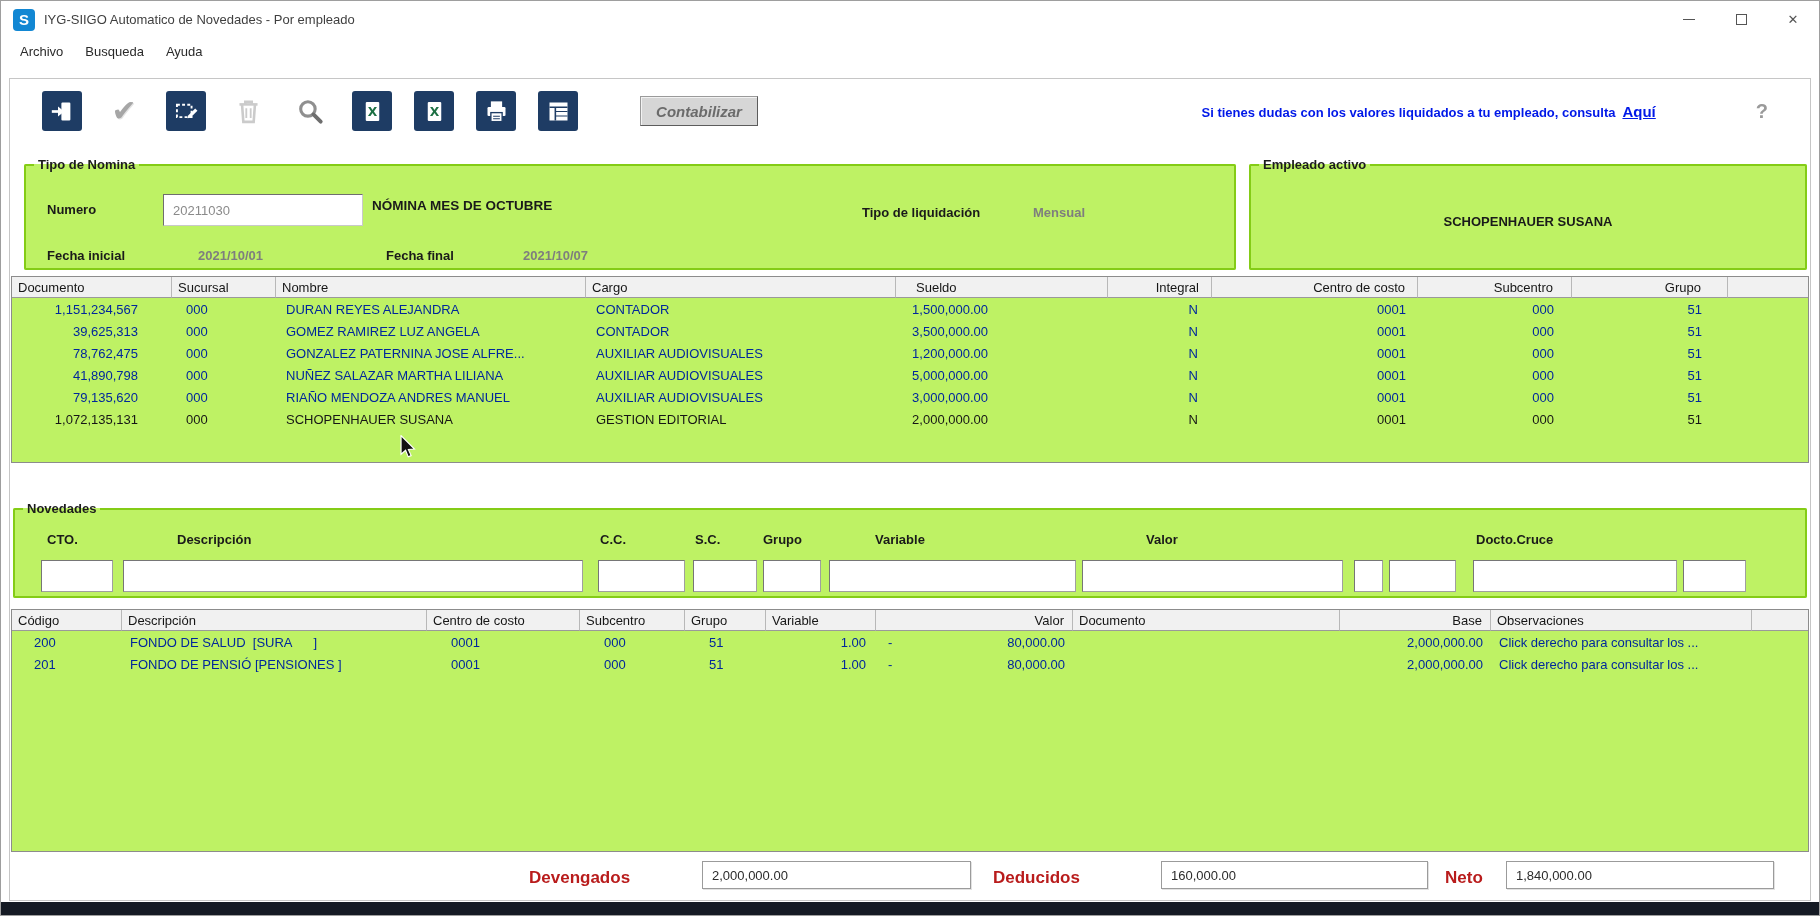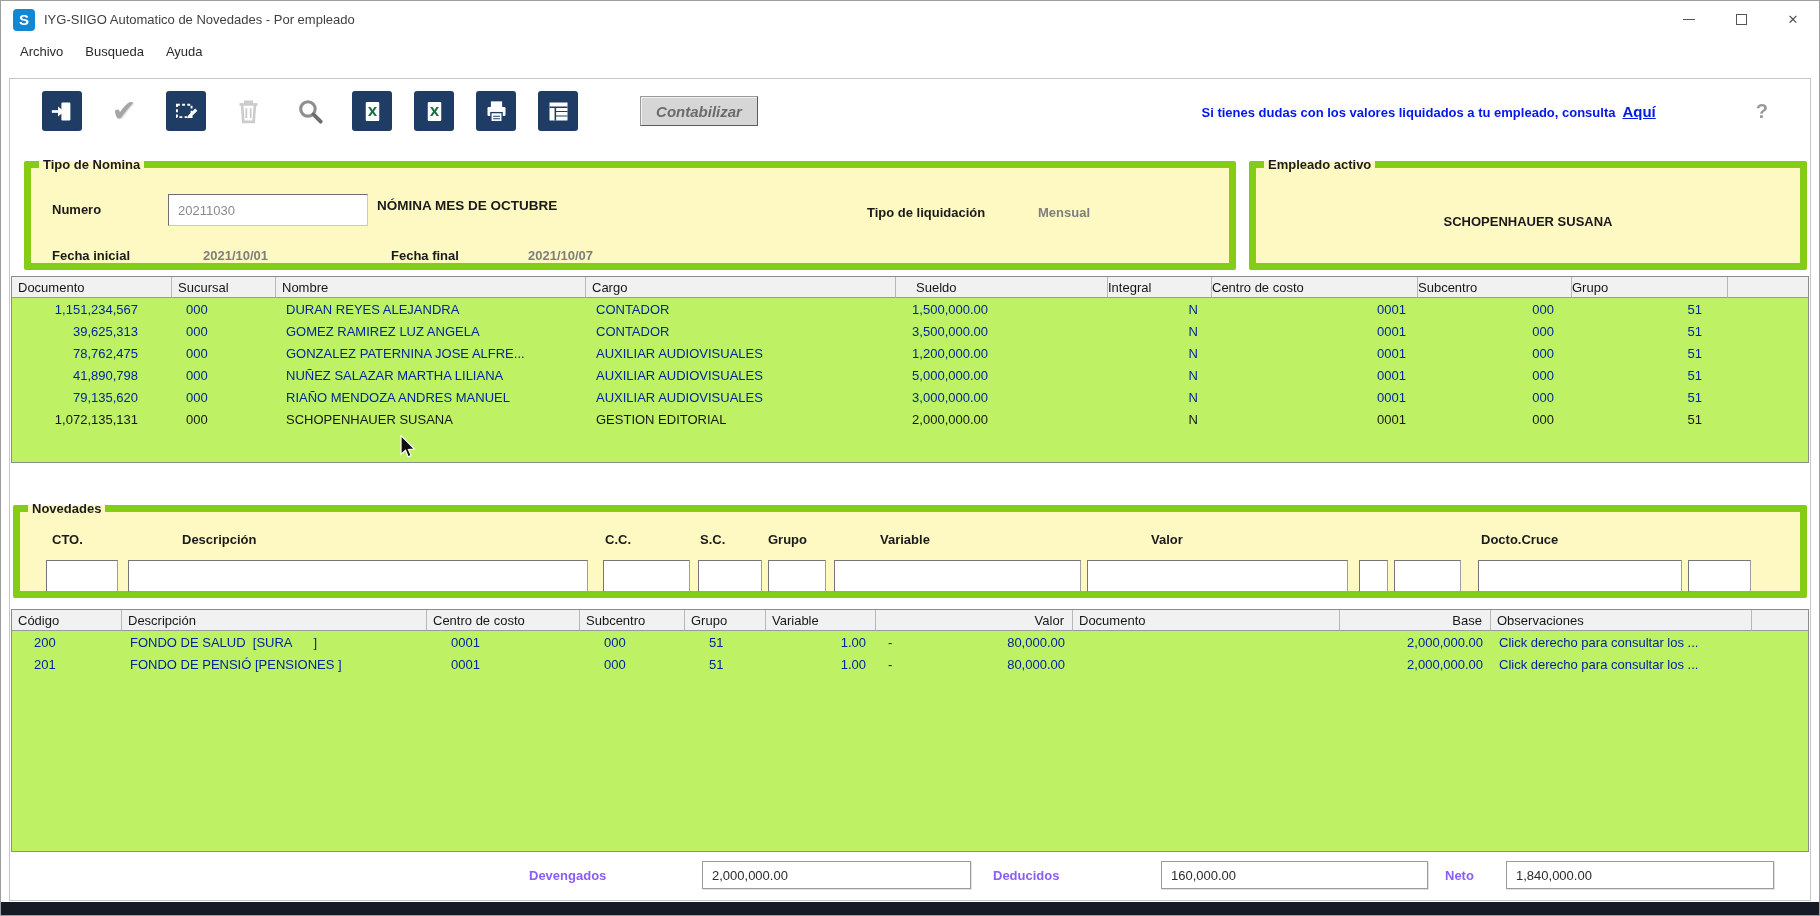--- a/index.html
+++ b/index.html
@@ -73,21 +73,21 @@
     font-family: "Liberation Sans", sans-serif; cursor: pointer;
   }
   .help-msg {
     margin-left: auto; display: flex; align-items: baseline; gap: 7px;
     font-size: 13px; font-weight: bold; color: var(--help-text, #0018e8); white-space: nowrap;
   }
   .help-link { font-size: 15px; text-decoration: underline; color: var(--help-text, #0018e8); cursor: pointer; }
   .help-q { margin: 0 42px 0 78px; font-size: 20px; font-weight: bold; color: #9a9a9a; }
 
   
-  fieldset.gb { position: absolute; border: 7px solid #84cc16; border-radius: 2px; background: #fef9c3; }
+  fieldset.gb { position: absolute; border: 2px solid #84cc16; border-radius: 2px; background: #bef264; }
   fieldset.gb legend { font-weight: bold; font-size: 13px; color: #1c1c1c; margin-left: 8px; padding: 0 4px; }
   .gb-tipo { left: 14px; top: 78px; width: 1212px; height: 113px; }
   .gb-empleado { left: 1239px; top: 78px; width: 558px; height: 113px; display: block; }
   .gb-novedades { left: 3px; top: 422px; right: 3px; height: 97px; }
 
   .lbl { position: absolute; font-size: 13px; font-weight: bold; color: #1a1a1a; white-space: nowrap; }
   .grayval { position: absolute; font-size: 13px; font-weight: bold; color: #7e7e7e; white-space: nowrap; }
   .numero-field {
     position: absolute; left: 137px; top: 22px; width: 200px; height: 32px;
     background: #fff; border: 1px solid #c9c9c9; border-top-color: #6e6e6e; border-left-color: #6e6e6e;
@@ -118,21 +118,21 @@
     height: 22px; color: var(--grid-text, #00279b);
     white-space: nowrap; overflow: hidden; padding: 0;
   }
   .grid tr.active td { color: #161616; }
 
   
   .t-emp .c0{width:160px} .t-emp .c1{width:104px} .t-emp .c2{width:310px} .t-emp .c3{width:310px}
   .t-emp .c4{width:212px} .t-emp .c5{width:104px} .t-emp .c6{width:206px} .t-emp .c7{width:154px}
   .t-emp .c8{width:156px} .t-emp .c9{width:84px}
   .t-emp th.c4{padding-left:20px}
-  .t-emp th.c5,.t-emp th.c6,.t-emp th.c7,.t-emp th.c8{padding-left:0;padding-right:12px}
+  .t-emp th.c5,.t-emp th.c6,.t-emp th.c7,.t-emp th.c8{text-align:right;padding-left:0;padding-right:12px}
   .t-emp th.c7{padding-right:18px} .t-emp th.c8{padding-right:26px}
   .t-emp td.c0{text-align:right;padding-right:34px}
   .t-emp td.c1{padding-left:14px}
   .t-emp td.c2,.t-emp td.c3{padding-left:10px}
   .t-emp td.c4{text-align:right;padding-right:120px}
   .t-emp td.c5{text-align:right;padding-right:14px}
   .t-emp td.c6{text-align:right;padding-right:12px}
   .t-emp td.c7{text-align:right;padding-right:18px}
   .t-emp td.c8{text-align:right;padding-right:26px}
 
@@ -152,21 +152,21 @@
 
   
   .nov-lbl { position: absolute; top: 16px; font-size: 13px; font-weight: bold; color: #1a1a1a; white-space: nowrap; }
   .nov-input {
     position: absolute; top: 44px; height: 32px;
     background: #fff; border: 1px solid #9f9f9f; border-top-color: #767676; border-left-color: #767676;
   }
 
   
   .totals { position: absolute; left: 0; right: 0; top: 782px; height: 32px; }
-  .tot-lbl { position: absolute; top: 7px; font-size: 13px; font-weight: bold; color: #8b5cf6; }
+  .tot-lbl { position: absolute; top: 7px; font-size: 17px; font-weight: bold; color: #b91c1c; }
   .tot-box {
     position: absolute; top: 0; height: 28px;
     border: 1px solid #9b9b9b; box-shadow: 1px 1px 0 #e2e2e2; background: #fff;
     display: flex; align-items: center; padding-left: 9px;
     font-size: 13px; color: #2b2b2b;
   }
 
   .bottombar { position: absolute; left: 0; right: 0; bottom: 0; height: 13px; background: #151a24; }
 
   .cursor { position: absolute; left: 398px; top: 434px; z-index: 50; }

